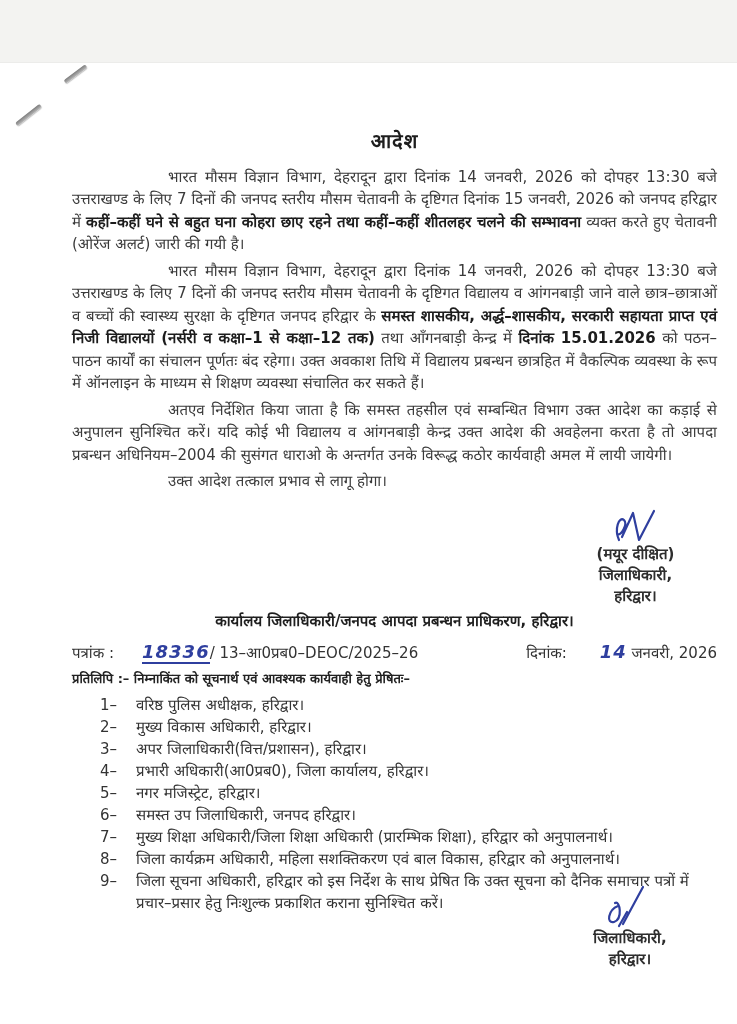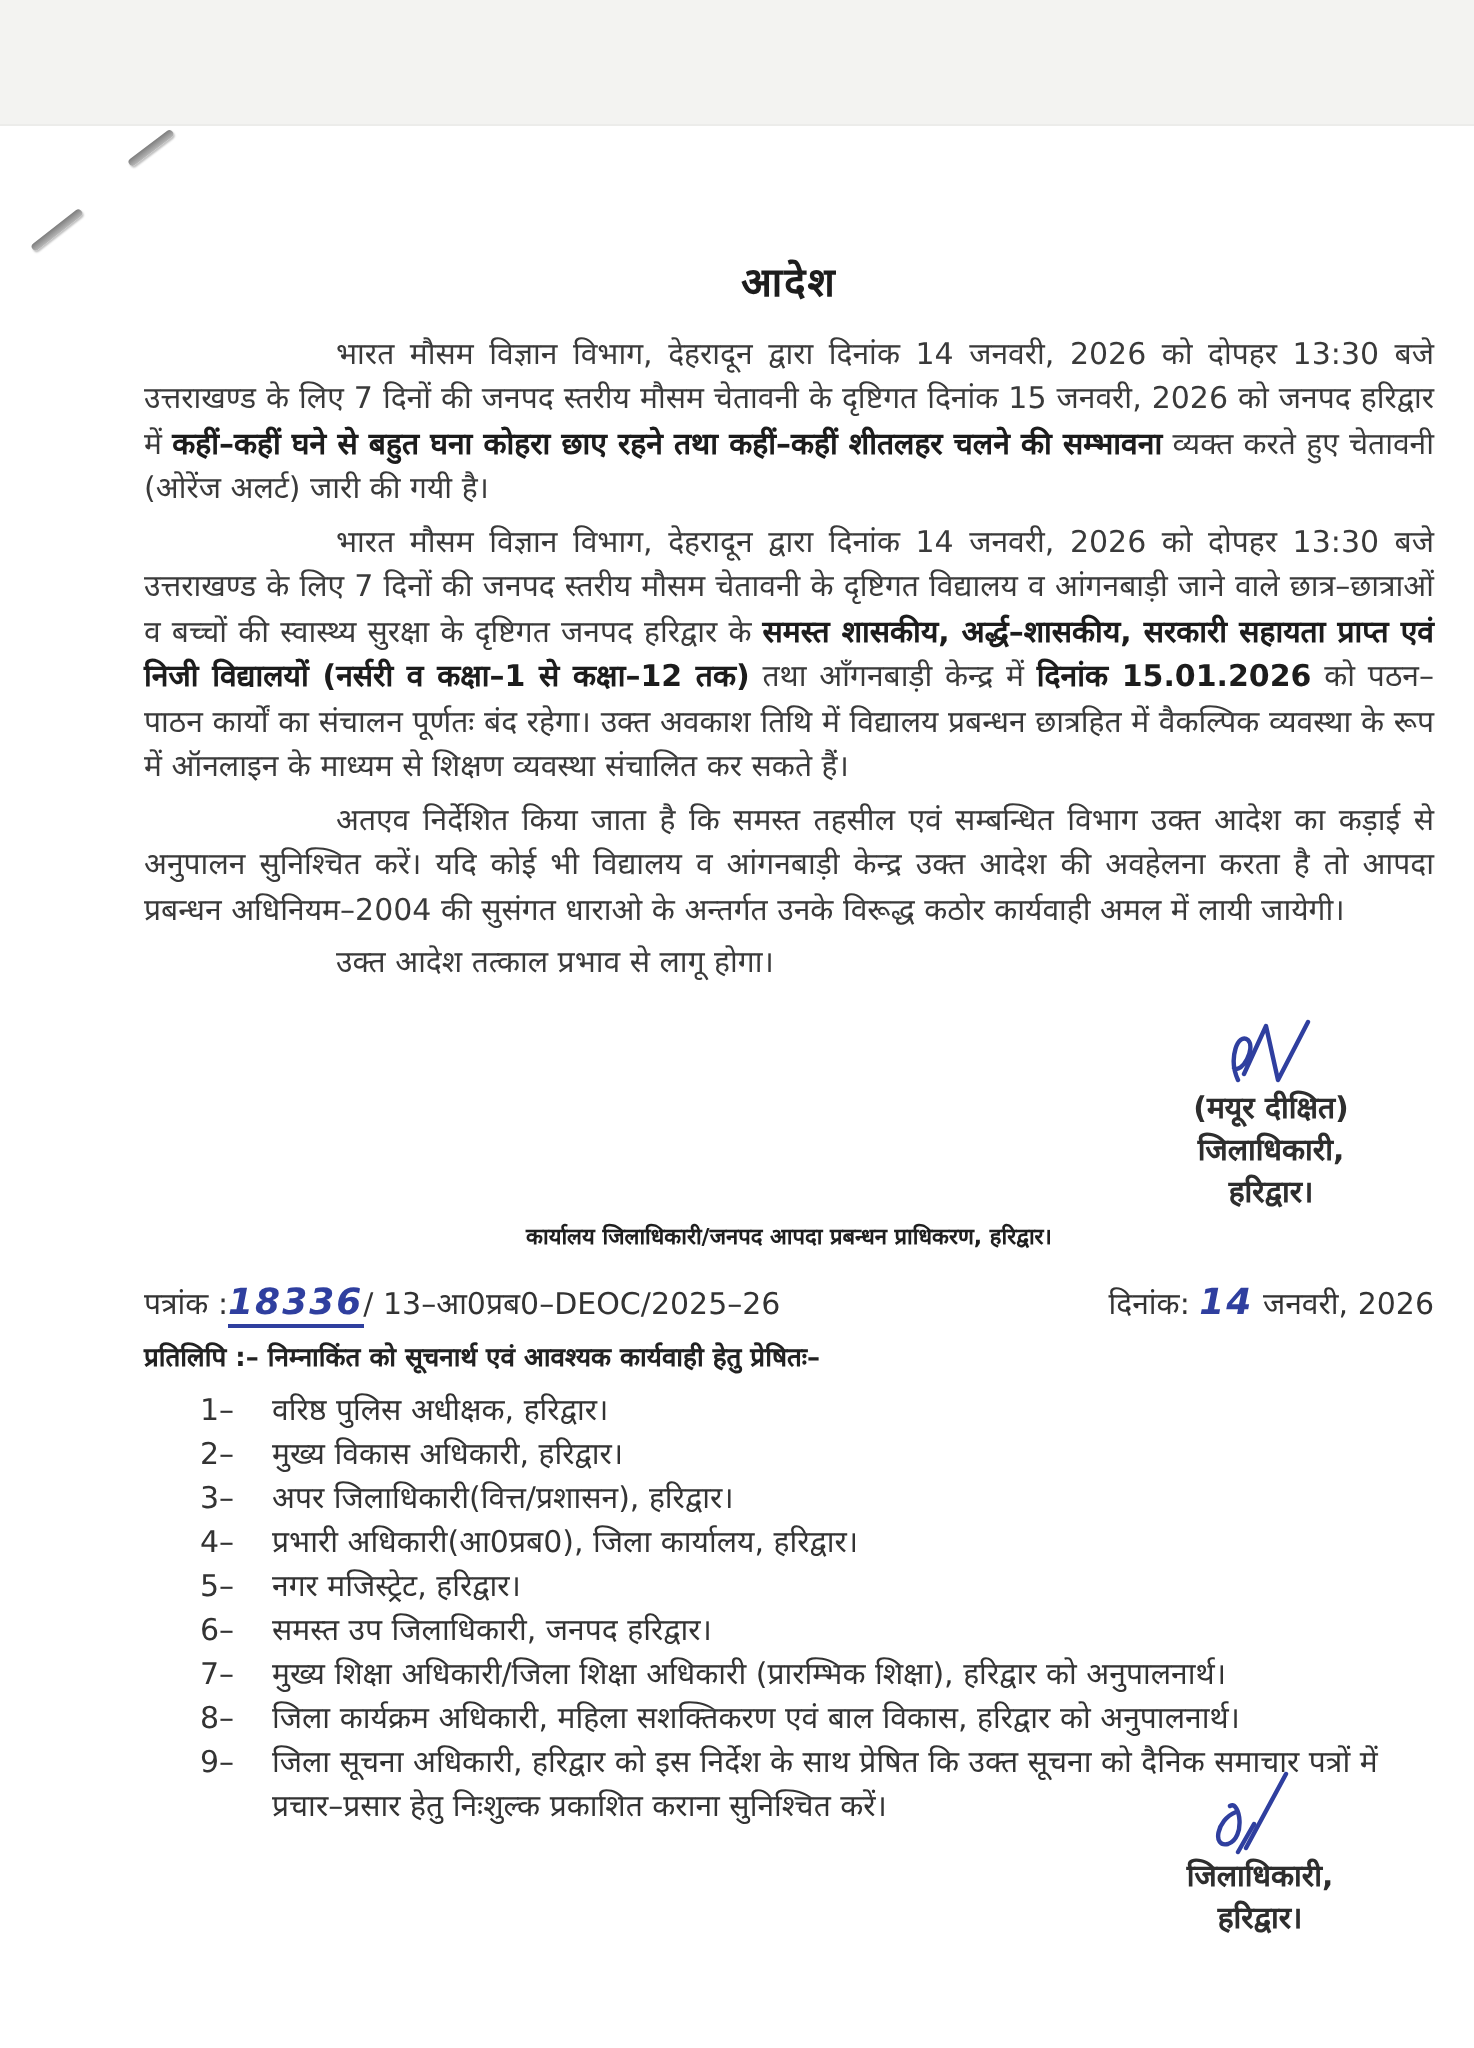--- a/index.html
+++ b/index.html
@@ -46,33 +46,34 @@
   }
   .sig-top{left:568px;top:508px;width:135px;}
   .sig-bottom{left:560px;top:884px;width:140px;}
   .sig-mark{display:block;margin:0 auto -4px auto;}
   .sig-name{font-weight:bold;}
   .sig-designation{font-weight:bold;}
   .sig-place{font-weight:bold;}
 
   .office-heading{
     position:absolute;left:72px;top:610px;width:645px;
-    text-align:center;font-size:11px;font-weight:bold;color:#1f1f1f;
+    text-align:center;font-size:15px;font-weight:bold;color:#1f1f1f;
   }
   .ref-row{
     position:absolute;left:72px;top:641px;width:645px;
     display:flex;justify-content:space-between;align-items:baseline;
     font-size:15px;color:#333;
   }
   .handwritten{
     color:#2f3f9f;
     font-style:italic;
     font-size:18px;
     font-weight:bold;
     letter-spacing:1px;
+    margin-left:28px;
   }
   .hw-underline{border-bottom:2px solid #2f3f9f;}
   .copy-line{
     position:absolute;left:72px;top:669px;width:645px;
     font-size:13px;font-weight:bold;color:#222;
   }
   .recipients{
     position:absolute;left:100px;top:695px;width:612px;
     font-size:15px;line-height:21.5px;color:#333;
   }

